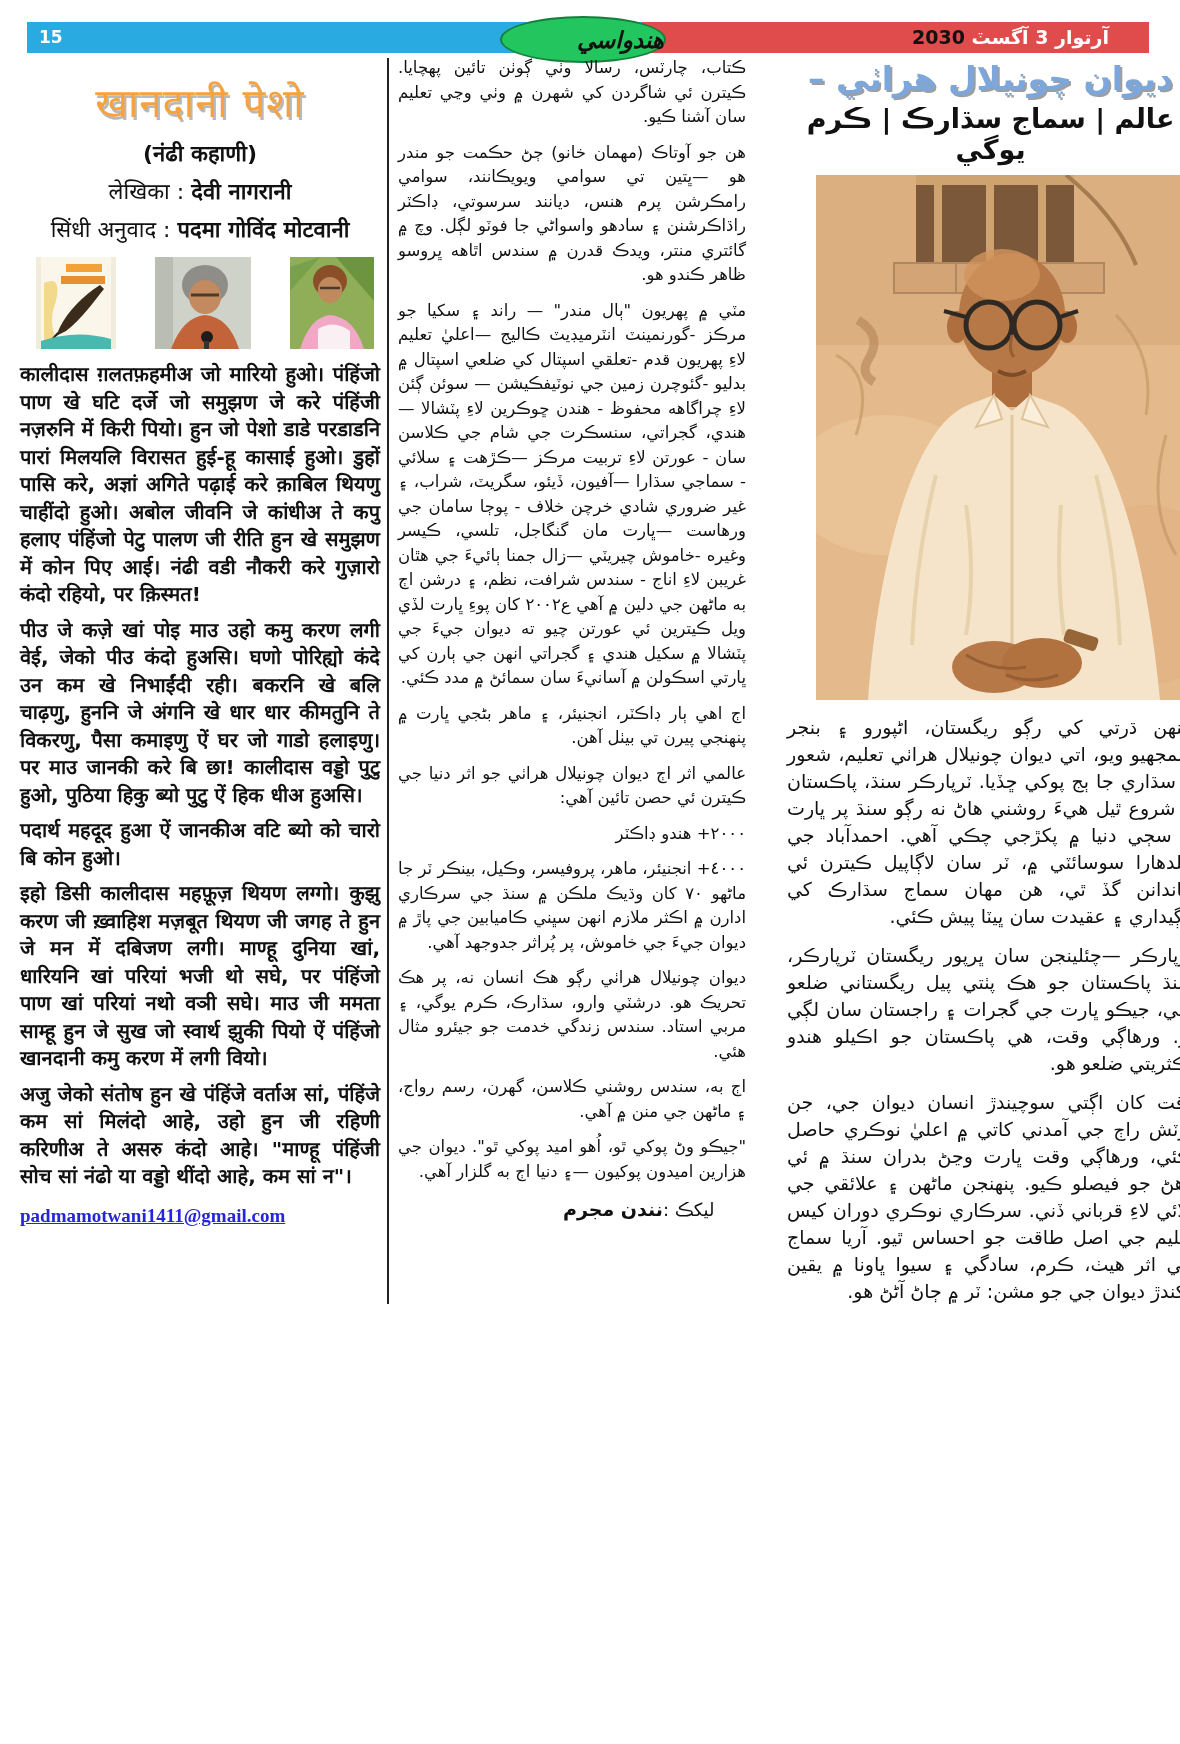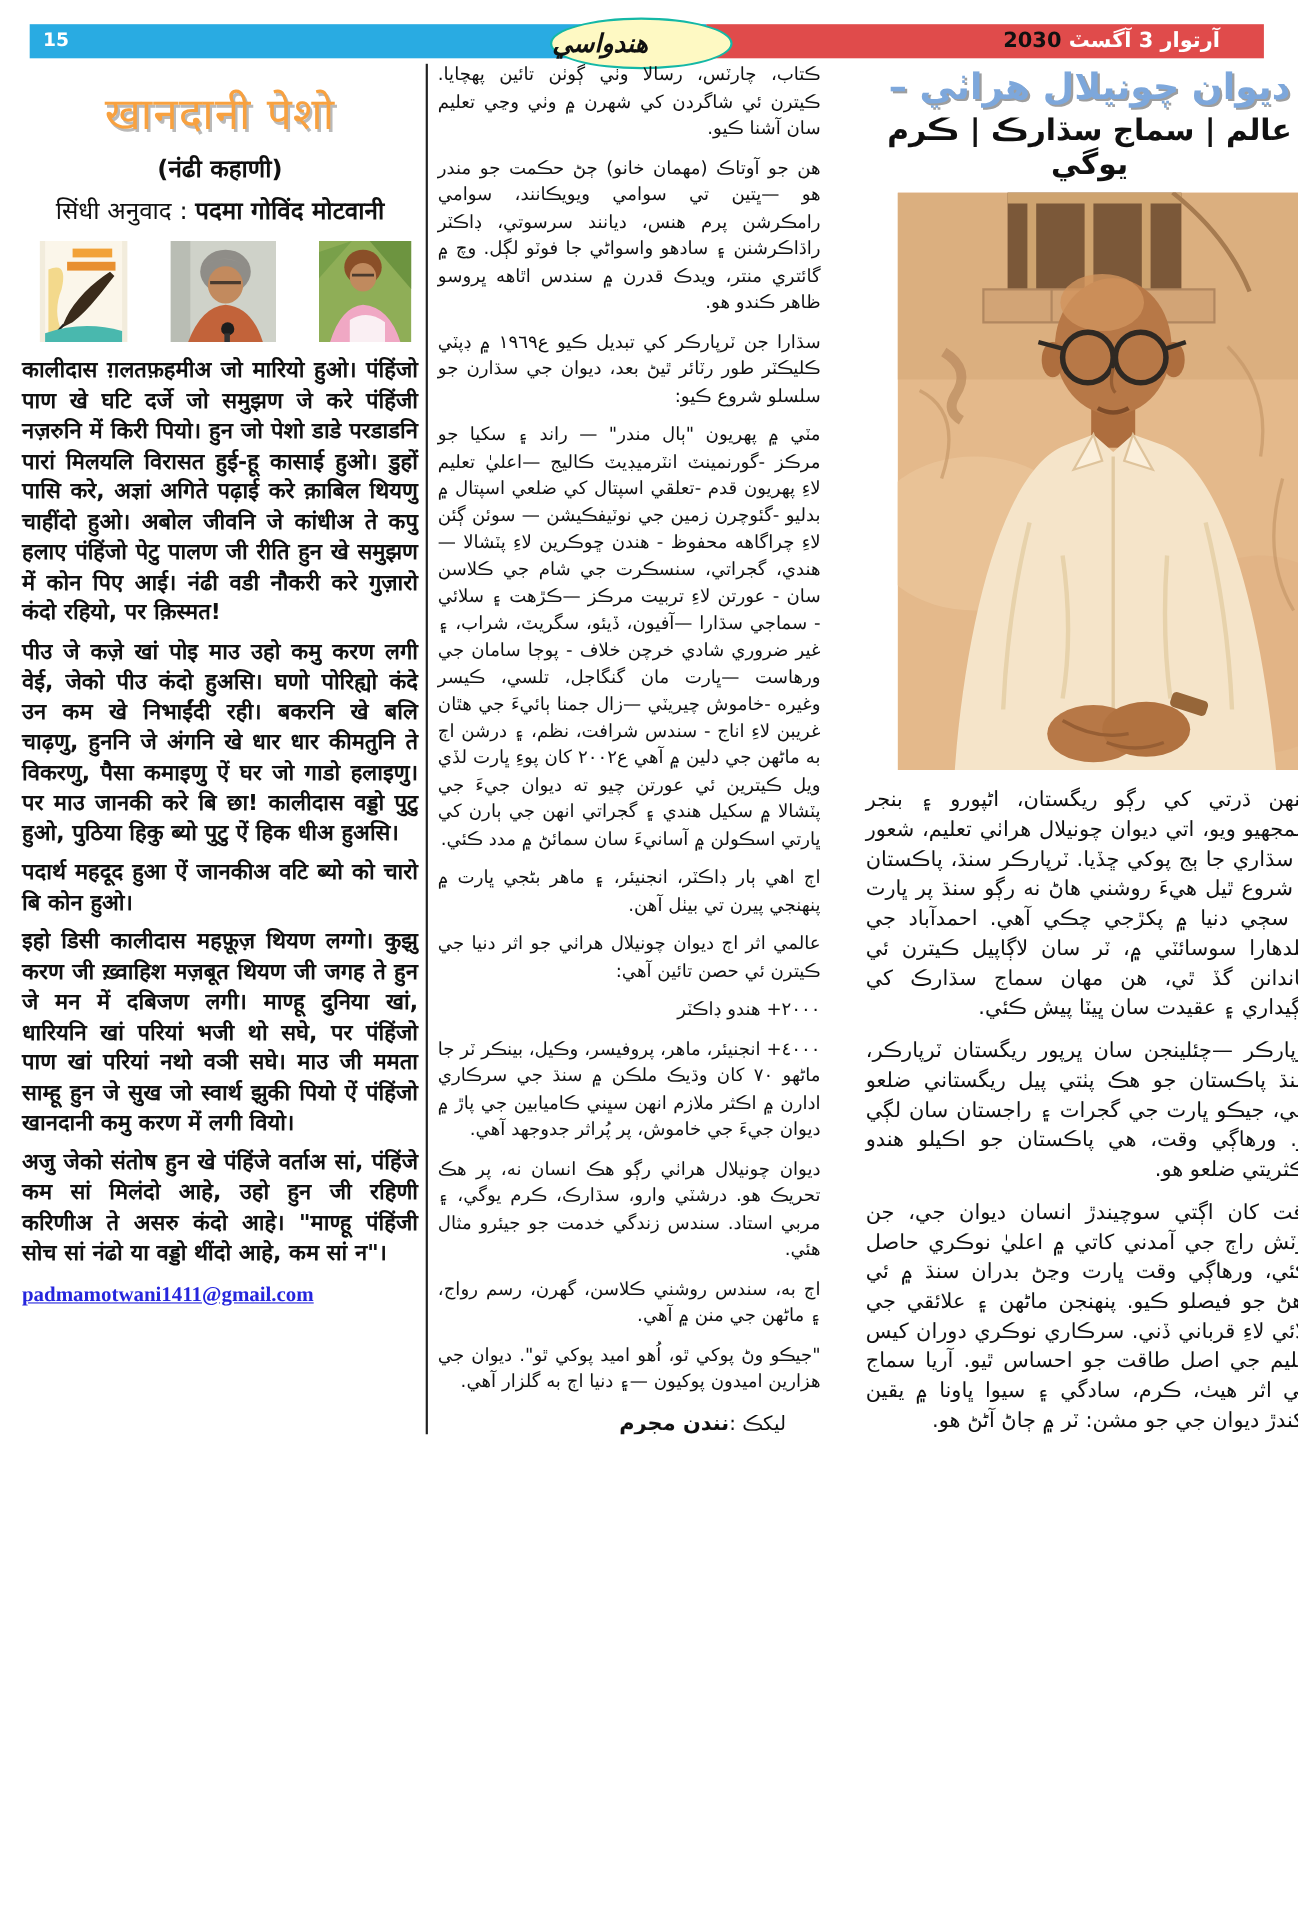--- a/index.html
+++ b/index.html
@@ -3,22 +3,22 @@
 <meta charset="utf-8">
 <style>
   html,body{margin:0;padding:0;background:#ffffff;}
   .page{position:relative;width:1180px;height:1304px;background:#fff;overflow:hidden;
         font-family:"DejaVu Sans", sans-serif;color:#111;}
   
   .topbar{position:absolute;left:27px;top:22px;width:1122px;height:31px;}
   .topbar-blue{position:absolute;left:0;top:0;width:615px;height:31px;background:#29ABE2;}
   .topbar-red{position:absolute;left:615px;top:0;right:0;height:31px;background:#E04B4B;}
   .pagenum{position:absolute;left:12px;top:5px;color:#fff;font-weight:bold;font-size:17px;}
-  .logo-oval{position:absolute;left:473px;top:-6px;width:162px;height:43px;background:#fef9c3;
-             border:2px solid #14b8a6;border-radius:50%;display:flex;align-items:center;justify-content:flex-start;}
+  .logo-oval{position:absolute;left:473px;top:-6px;width:162px;height:43px;background:#22c55e;
+             border:2px solid #15803d;border-radius:50%;display:flex;align-items:center;justify-content:flex-end;}
   .logo-oval span{font-weight:bold;font-size:23px;font-style:italic;}
   .dateline{position:absolute;right:40px;top:4px;direction:rtl;color:#fff;font-weight:bold;font-size:19px;white-space:nowrap;}
   .dateline .year{color:#111;}
   
   .vrule{position:absolute;left:387px;top:58px;width:2px;height:1622px;background:#222;}
   .col1{position:absolute;left:20px;top:60px;width:360px;}
   .col2{position:absolute;left:398px;top:56px;width:348px;direction:rtl;}
   .col3{position:absolute;left:758px;top:56px;width:407px;direction:rtl;margin-left:29px;}
   
   .c1-title{font-size:40px;font-weight:normal;color:#F8A13F;text-align:center;margin:14px 0 8px;
@@ -62,20 +62,21 @@
       <span>هندواسي</span>
     </div>
     <span class="dateline" dir="rtl"><span>آرتوار 3 آگسٽ</span> <span class="year">2030</span></span>
   </div>
 
   <div class="vrule"></div>
 
   <div class="col1 hindi">
     <div class="c1-title">खानदानी पेशो</div>
     <div class="c1-sub">(नंढी कहाणी)</div>
+    <div class="c1-byline"><span>लेखिका :</span> <b>देवी नागरानी</b></div>
     <div class="c1-byline"><span>सिंधी अनुवाद :</span> <b>पदमा गोविंद मोटवानी</b></div>
 
     <div class="c1-images">
 
       <svg class="imgbox" width="80" height="92" viewBox="0 0 80 92">
         <rect width="80" height="92" fill="#f2ecdc"></rect>
         <rect x="5" width="70" height="92" fill="#fbf6ea"></rect>
         <path d="M8 26 Q26 18 20 44 Q12 64 20 82 L8 84 Z" fill="#f3d98c"></path>
         <rect x="30" y="7" width="36" height="8" fill="#f2a238"></rect>
         <rect x="25" y="19" width="44" height="8" fill="#e88f2f"></rect>
@@ -112,21 +113,20 @@
     <p>पीउ जे कज़े खां पोइ माउ उहो कमु करण लगी वेई, जेको पीउ कंदो हुअसि। घणो पोरिह्यो कंदे उन कम खे निभाईंदी रही। बकरनि खे बलि चाढ़णु, हुननि जे अंगनि खे धार धार कीमतुनि ते विकरणु, पैसा कमाइणु ऐं घर जो गाडो हलाइणु। पर माउ जानकी करे बि छा! कालीदास वड्डो पुटु हुओ, पुठिया हिकु ब्यो पुटु ऐं हिक धीअ हुअसि।</p>
     <p>पदार्थ महदूद हुआ ऐं जानकीअ वटि ब्यो को चारो बि कोन हुओ।</p>
     <p>इहो डिसी कालीदास महफ़ूज़ थियण लग्गो। कुझु करण जी ख़्वाहिश मज़बूत थियण जी जगह ते हुन जे मन में दबिजण लगी। माण्हू दुनिया खां, धारियनि खां परियां भजी थो सघे, पर पंहिंजो पाण खां परियां नथो वञी सघे। माउ जी ममता साम्हू हुन जे सुख जो स्वार्थ झुकी पियो ऐं पंहिंजो खानदानी कमु करण में लगी वियो।</p>
     <p>अजु जेको संतोष हुन खे पंहिंजे वर्ताअ सां, पंहिंजे कम सां मिलंदो आहे, उहो हुन जी रहिणी करिणीअ ते असरु कंदो आहे। "माण्हू पंहिंजी सोच सां नंढो या वड्डो थींदो आहे, कम सां न"।</p>
     <a class="email" href="#">padmamotwani1411@gmail.com</a>
   </div>
 
   <div class="col2">
     <p>ڪتاب، چارٽس، رسالا وٺي ڳوٺن تائين پهچايا. ڪيترن ئي شاگردن کي شهرن ۾ وٺي وڃي تعليم سان آشنا ڪيو.</p>
     <p>هن جو آوتاڪ (مهمان خانو) ڄڻ حڪمت جو مندر هو —ڀتين تي سوامي ويويڪانند، سوامي رامڪرشن پرم هنس، ديانند سرسوتي، ڊاڪٽر راڌاڪرشنن ۽ سادهو واسواڻي جا فوٽو لڳل. وچ ۾ گائتري منتر، ويدڪ قدرن ۾ سندس اٿاهه ڀروسو ظاهر ڪندو هو.</p>
-    <p>سڌارا جن ٽرپارڪر کي تبديل ڪيو ع١٩٦٩ ۾ ڊپٽي ڪليڪٽر طور رٽائر ٿيڻ بعد، ديوان جي سڌارن جو سلسلو شروع ڪيو:</p>
     <p>مٽي ۾ پهريون "ٻال مندر" — راند ۽ سکيا جو مرڪز -گورنمينٽ انٽرميڊيٽ ڪاليج —اعليٰ تعليم لاءِ پهريون قدم -تعلقي اسپتال کي ضلعي اسپتال ۾ بدليو -گئوچرن زمين جي نوٽيفڪيشن — سوئن ڳئن لاءِ چراگاهه محفوظ - هندن ڇوڪرين لاءِ پٽشالا —هندي، گجراتي، سنسڪرت جي شام جي ڪلاسن سان - عورتن لاءِ تربيت مرڪز —ڪڙهت ۽ سلائي - سماجي سڌارا —آفيون، ڏيئو، سگريٽ، شراب، ۽ غير ضروري شادي خرچن خلاف - پوڄا سامان جي ورهاست —ڀارت مان گنگاجل، تلسي، ڪيسر وغيره -خاموش چيريٽي —زال جمنا ٻائيءَ جي هٿان غريبن لاءِ اناج - سندس شرافت، نظم، ۽ درشن اڄ به ماڻهن جي دلين ۾ آهي ع٢٠٠٢ کان پوءِ ڀارت لڏي ويل ڪيترين ئي عورتن چيو ته ديوان جيءَ جي پٽشالا ۾ سکيل هندي ۽ گجراتي انهن جي ٻارن کي ڀارتي اسڪولن ۾ آسانيءَ سان سمائڻ ۾ مدد ڪئي.</p>
     <p>اڄ اهي ٻار ڊاڪٽر، انجنيئر، ۽ ماهر بڻجي ڀارت ۾ پنهنجي پيرن تي بيٺل آهن.</p>
     <p>عالمي اثر اڄ ديوان چونيلال هراٺي جو اثر دنيا جي ڪيترن ئي حصن تائين آهي:</p>
     <p>٢٠٠٠+ هندو ڊاڪٽر</p>
     <p>٤٠٠٠+ انجنيئر، ماهر، پروفيسر، وڪيل، بينڪر ٽر جا ماڻهو ٧٠ کان وڌيڪ ملڪن ۾ سنڌ جي سرڪاري ادارن ۾ اڪثر ملازم انهن سڀني ڪاميابين جي پاڙ ۾ ديوان جيءَ جي خاموش، پر پُراثر جدوجهد آهي.</p>
     <p>ديوان چونيلال هراٺي رڳو هڪ انسان نه، پر هڪ تحريڪ هو. درشٽي وارو، سڌارڪ، ڪرم يوگي، ۽ مربي استاد. سندس زندگي خدمت جو جيئرو مثال هئي.</p>
     <p>اڄ به، سندس روشني ڪلاسن، گهرن، رسم رواج، ۽ ماڻهن جي منن ۾ آهي.</p>
     <p>"جيڪو وڻ پوکي ٿو، اُهو اميد پوکي ٿو". ديوان جي هزارين اميدون پوکيون —۽ دنيا اڄ به گلزار آهي.</p>
     <div class="c2-byline"><span>ليکڪ :</span><b>نندن مجرم</b></div>
   </div>

